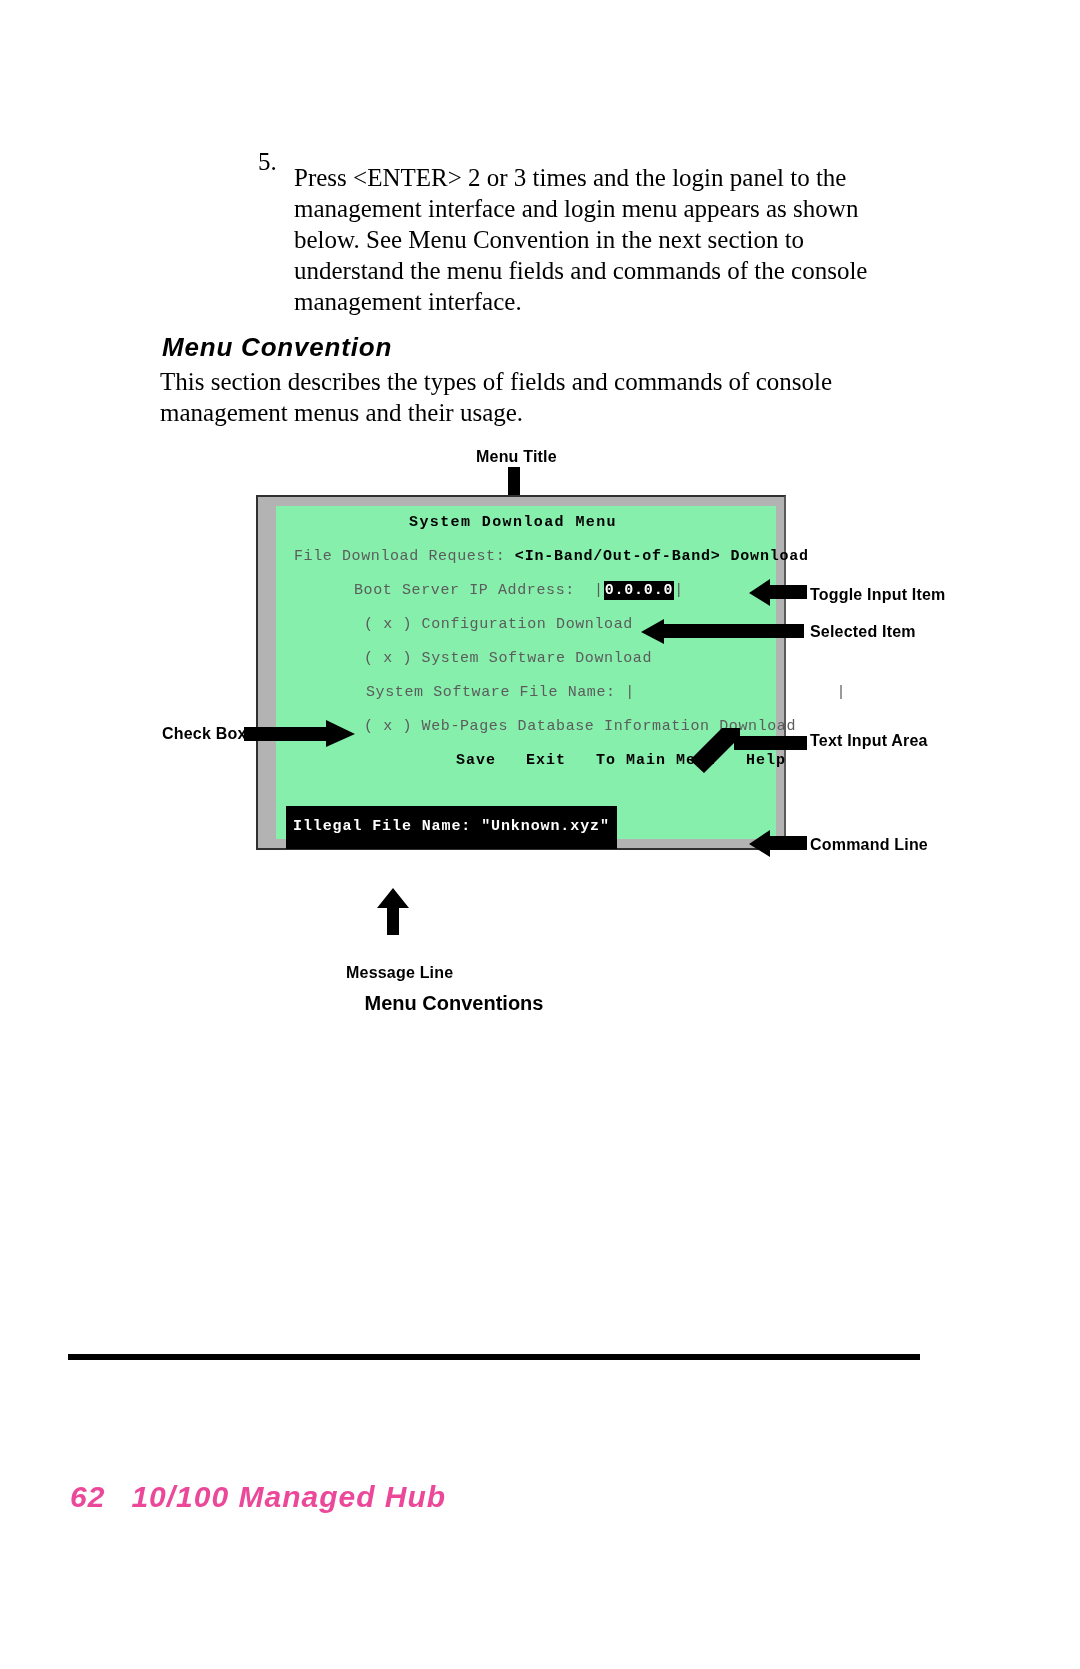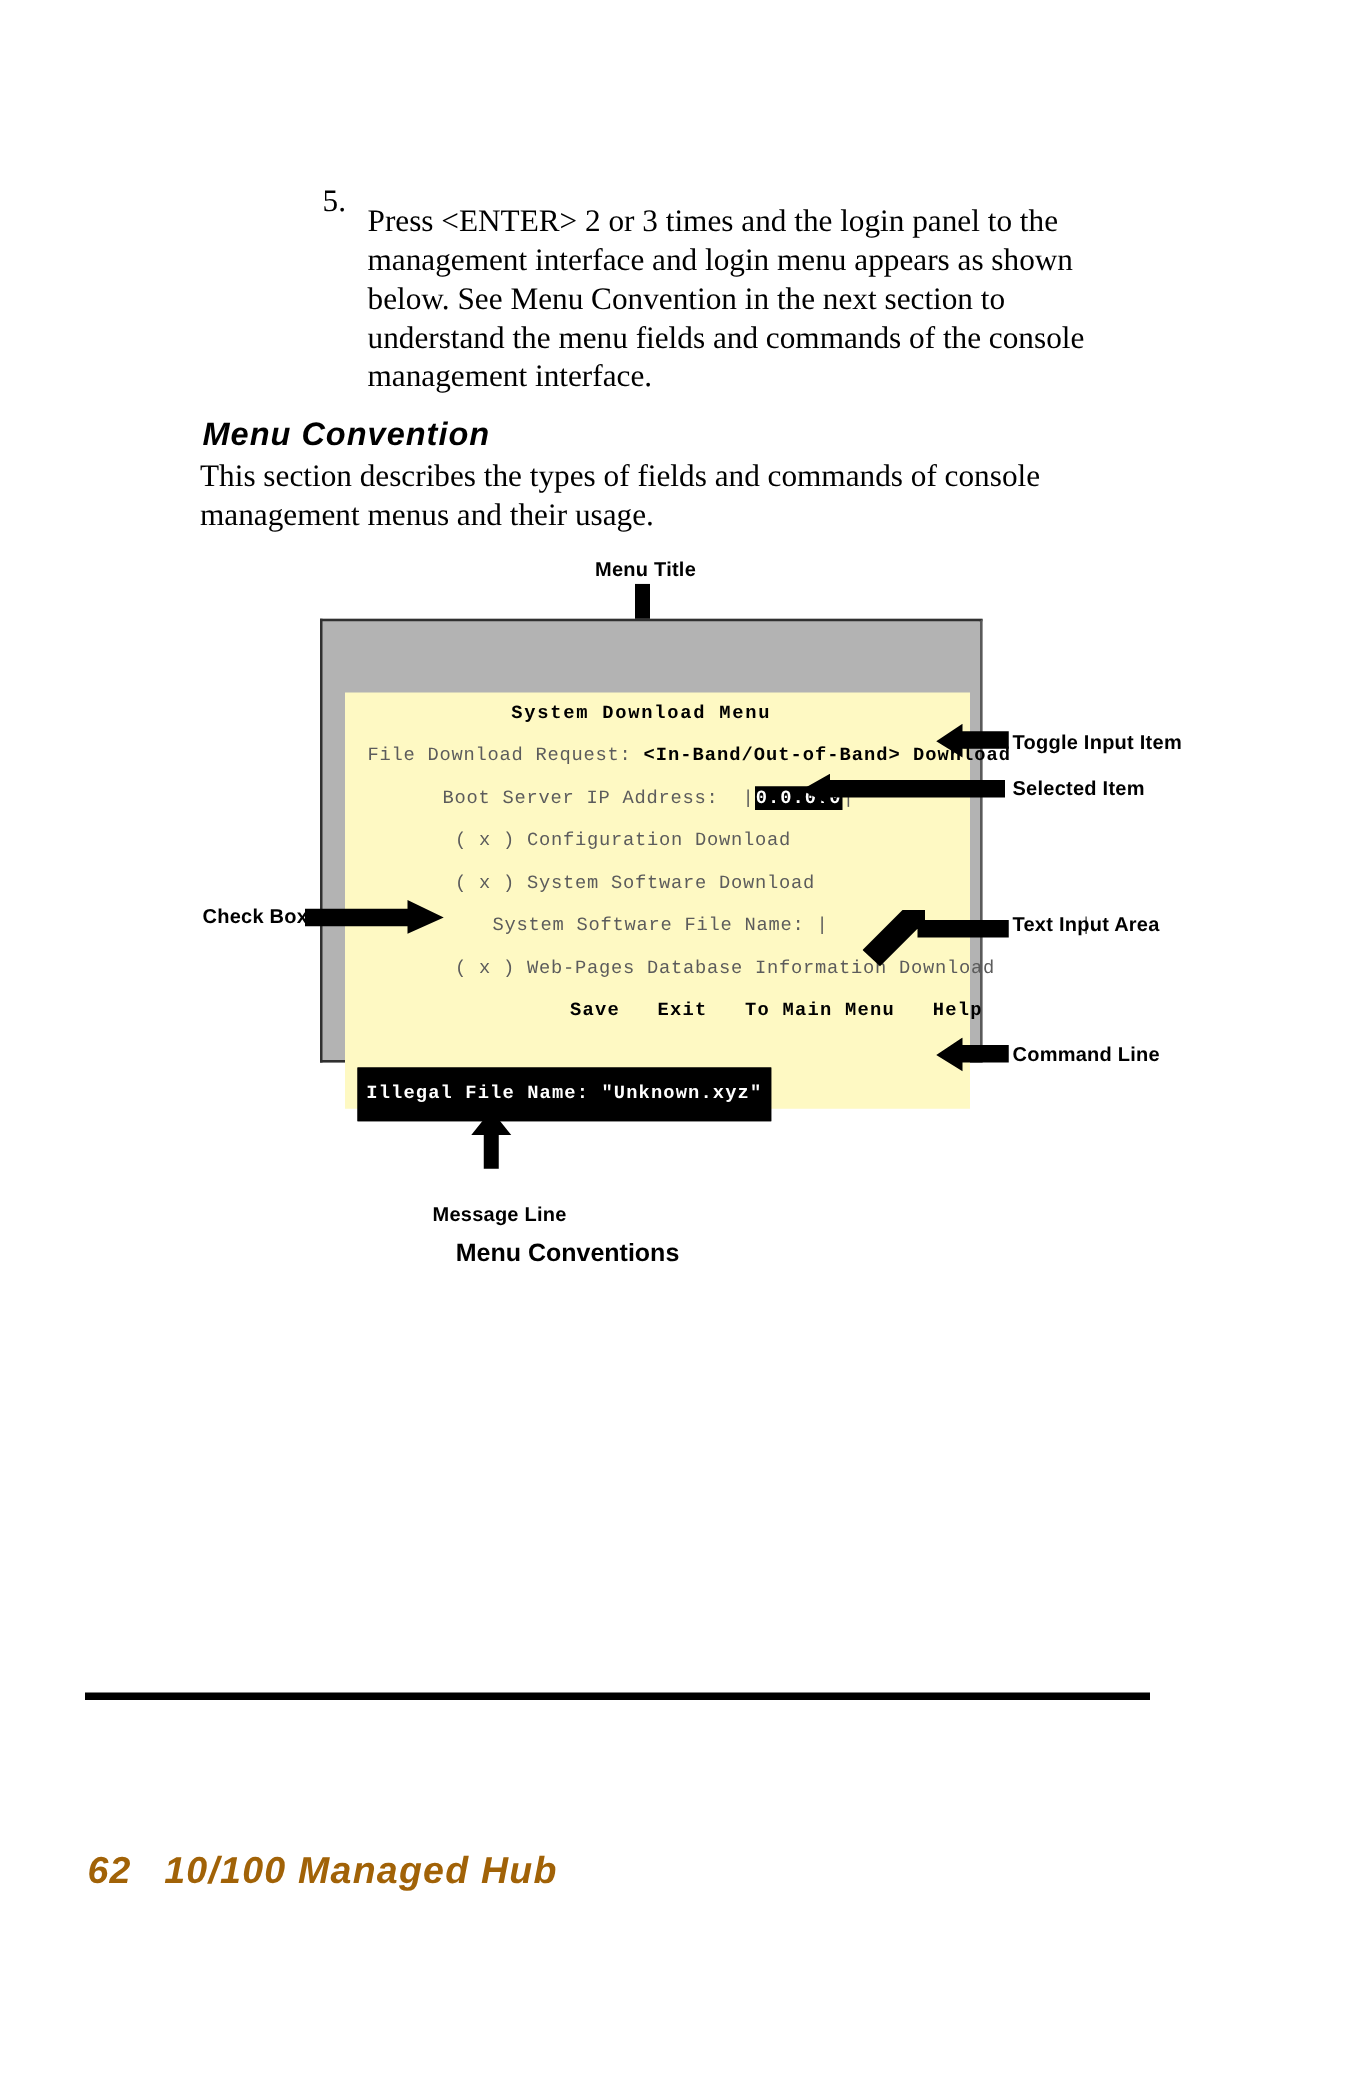--- a/index.html
+++ b/index.html
@@ -91,29 +91,28 @@
     border-top: 2px solid #303030;
     border-left: 2px solid #303030;
     border-right: 2px solid #5a5a5a;
     border-bottom: 2px solid #303030;
     box-sizing: border-box;
     padding: 9px 8px 9px 18px;
   }
   .terminal-inner {
     width: 100%;
     height: 100%;
-    background: #fef9c3;
+    background: #86efac;
     position: relative;
     box-sizing: border-box;
     font-family: "Liberation Mono", monospace;
     font-size: 15px;
     line-height: 34px;
     color: #5c5c5c;
     letter-spacing: 0.6px;
-    margin-top: 48px;
   }
 
   .t-line {
     white-space: pre;
     position: relative;
   }
   .t-title {
     text-align: center;
     font-weight: bold;
     color: #000000;
@@ -151,21 +150,21 @@
     white-space: pre;
     border: 1px solid #000;
   }
 
   .indent1 { padding-left: 22px; }
   .indent2 { padding-left: 18px; }
   .indent3 { padding-left: 78px; }
   .indent4 { padding-left: 88px; }
   .indent5 { padding-left: 118px; }
   .indent6 { padding-left: 88px; }
-  .indent7 { padding-left: 118px; }
+  .indent7 { padding-left: 90px; }
   .indent8 { padding-left: 88px; }
   .cmdrow  { padding-left: 180px; }
 
   
   .callout {
     position: absolute;
     font-family: "Liberation Sans", sans-serif;
     font-weight: bold;
     font-size: 16px;
     color: #000000;
@@ -200,21 +199,21 @@
   }
   .footer {
     position: absolute;
     left: 70px;
     top: 1480px;
     font-family: "Liberation Sans", sans-serif;
     font-weight: bold;
     font-style: italic;
     font-size: 30px;
     letter-spacing: 1px;
-    color: #a16207;
+    color: #ec4899;
   }
   .footer .pg { margin-right: 26px; }
 </style>
 </head>
 <body>
 
 <div class="page">
 
   <div class="step-block">
     <div class="step-row">

